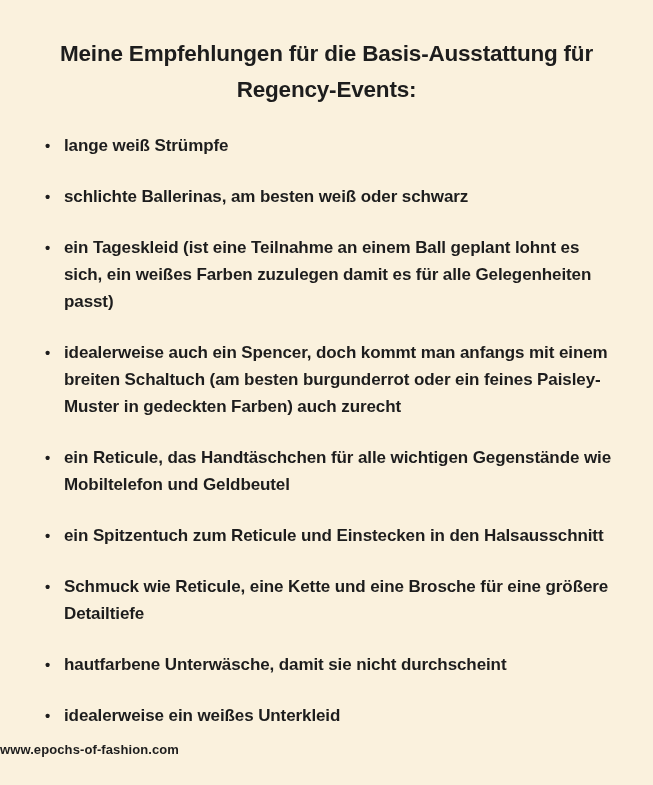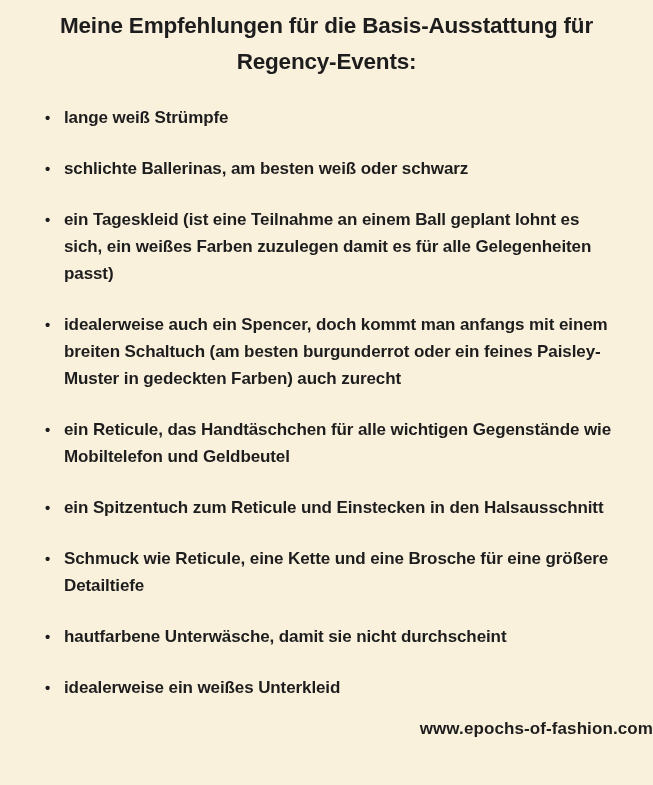--- a/index.html
+++ b/index.html
@@ -7,21 +7,21 @@
     padding: 0;
   }
   .page {
     width: 653px;
     height: 785px;
     box-sizing: border-box;
     background: #FAF1DD;
     color: #1D1D1D;
     font-family: "Liberation Sans", sans-serif;
     font-weight: bold;
-    padding-top: 8px;
+    padding-top: 36px;
     overflow: hidden;
     position: relative;
   }
   .title {
     margin: 0 30px;
     font-size: 22.5px;
     line-height: 36px;
     text-align: center;
     font-weight: bold;
     letter-spacing: -0.2px;
@@ -46,23 +46,23 @@
     line-height: 27px;
   }
   .item-text {
     flex: 1 1 auto;
     max-width: 552px;
   }
   .footer {
     position: absolute;
     left: 0;
     right: 0;
-    bottom: 46px;
-    text-align: right;
-    font-size: 17px;
+    bottom: 28px;
+    text-align: left;
+    font-size: 13px;
     letter-spacing: 0.1px;
   }
 </style>
 </head>
 <body>
 
 <div class="page" style="background: rgb(250, 241, 221); color: rgb(29, 29, 29);">
   <h1 class="title">Meine Empfehlungen für die Basis-Ausstattung für Regency-Events:</h1>
   <ul class="list">
       <li class="list-item">

